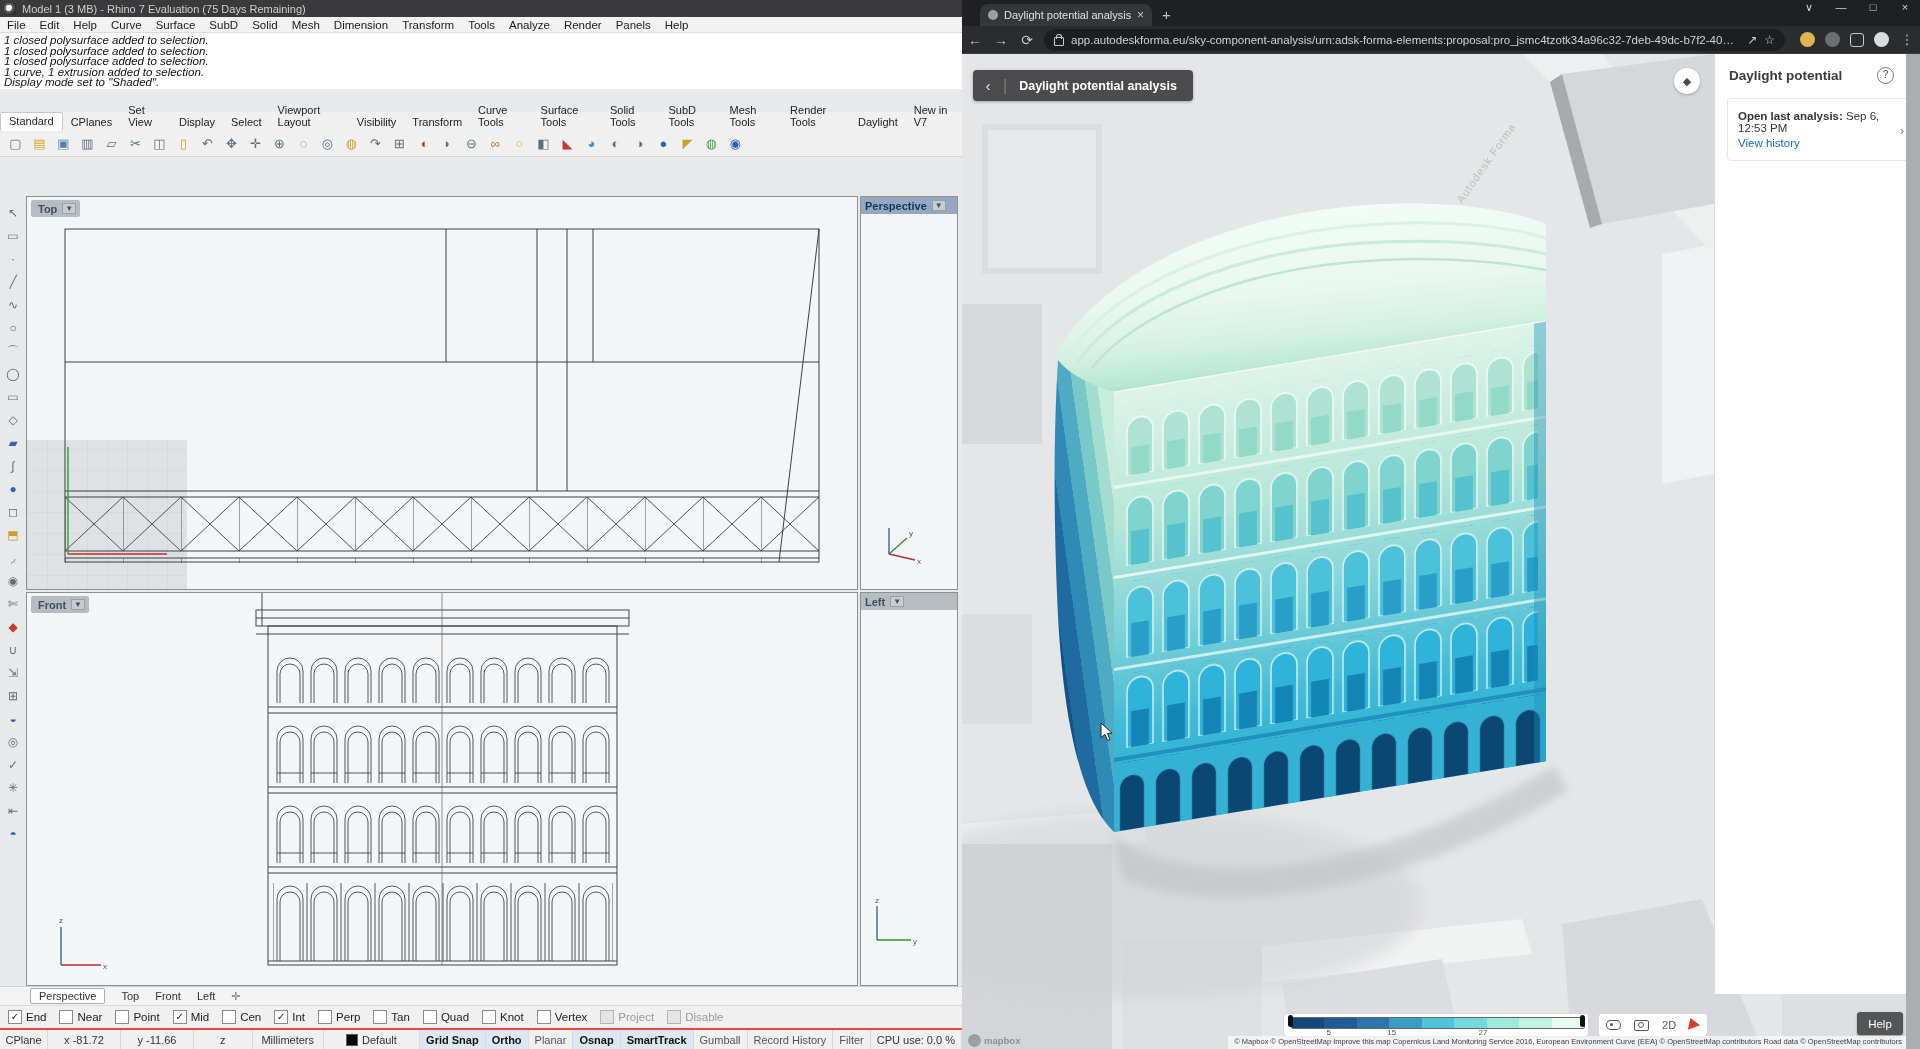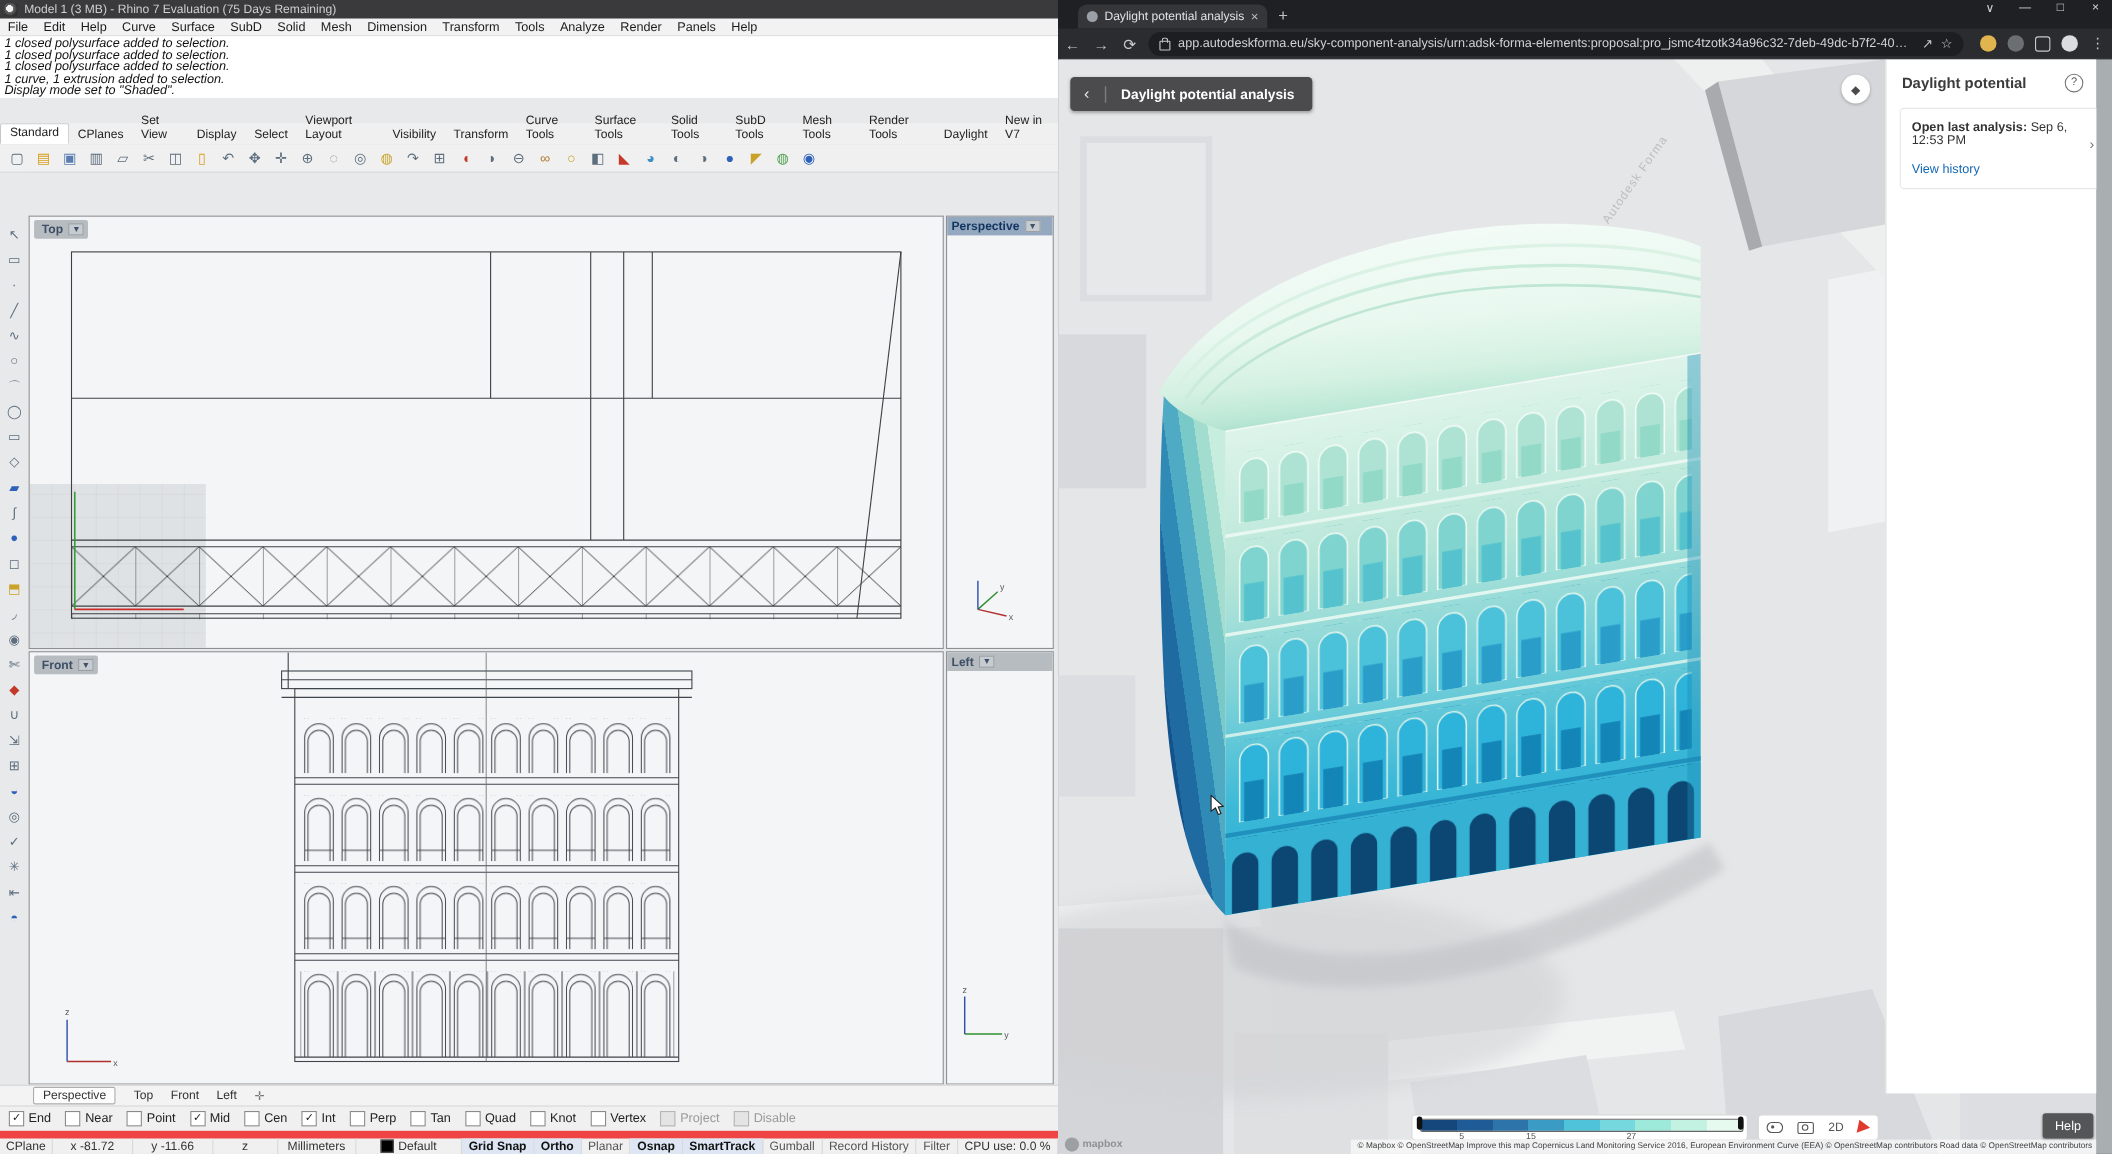--- a/index.html
+++ b/index.html
@@ -30,21 +30,21 @@
   .vp-bar .dd{font-size:8px;background:#c7ccd1;border:1px solid #9aa0a6;padding:0 2px;color:#41506b;}
   
   #rh-vtabs{left:0;top:986px;width:962px;height:19px;background:#f3f3f3;border-top:1px solid #d0d0d0;display:flex;align-items:center;gap:16px;padding-left:30px;font-size:11px;color:#333;box-sizing:border-box;}
   #rh-vtabs .vt.active{background:#fdfdfd;border:1px solid #adadad;padding:1px 8px;border-radius:2px;}
   #rh-osnap{left:0;top:1005px;width:962px;height:23px;background:#f0f0f0;border-top:1px solid #dadada;display:flex;align-items:center;gap:13px;padding-left:8px;font-size:11.5px;color:#222;box-sizing:border-box;}
   .osnap-item{display:flex;align-items:center;gap:4px;}
   .osnap-item .box{width:12px;height:12px;border:1px solid #8a8a8a;background:#fff;font-size:10px;line-height:11px;text-align:center;color:#1b1b1b;}
   .osnap-item.checked .box::after{content:"✓";}
   .osnap-item.disabled{color:#9a9a9a;}
   .osnap-item.disabled .box{background:#e4e4e4;border-color:#b5b5b5;}
-  #rh-status{left:0;top:1028px;width:962px;height:21px;background:#f0f0f0;border-top:7px solid #ef4444;display:flex;align-items:stretch;font-size:11px;color:#333;box-sizing:border-box;}
+  #rh-status{left:0;top:1028px;width:962px;height:21px;background:#f0f0f0;border-top:2px solid #ef4444;display:flex;align-items:stretch;font-size:11px;color:#333;box-sizing:border-box;}
   .seg{display:flex;align-items:center;justify-content:center;border-right:1px solid #d9d9d9;padding:0 6px;box-sizing:border-box;white-space:nowrap;}
   .seg.toggle.on{font-weight:bold;color:#111;background:#dde6f2;}
   .seg.toggle.off{color:#555;}
   .swatch{width:10px;height:10px;background:#000;border:1px solid #555;margin-right:4px;}
   
   #chrome{left:962px;top:0;width:958px;height:1049px;background:#202124;}
   #cr-tabstrip{left:0;top:0;width:958px;height:26px;background:#1f2023;}
   #cr-tab{position:absolute;left:18px;top:4px;width:172px;height:22px;background:#35363a;border-radius:8px 8px 0 0;display:flex;align-items:center;padding:0 8px;box-sizing:border-box;gap:6px;}
   #cr-tab .fav{width:10px;height:10px;border-radius:50%;background:#9aa0a6;}
   #cr-tab .t{flex:1;font-size:11px;color:#dfe1e5;white-space:nowrap;overflow:hidden;}
@@ -65,21 +65,21 @@
   #f-chip{position:absolute;left:11px;top:16px;height:31px;background:#4b4b4d;border-radius:4px;display:flex;align-items:center;color:#fff;padding:0 16px 0 0;box-shadow:0 1px 3px rgba(0,0,0,.3);}
   #f-chip .back{width:30px;text-align:center;font-size:15px;color:#e8e8e8;}
   #f-chip .div{color:#7c7c7e;margin-right:12px;}
   #f-chip .lbl{font-size:12.5px;font-weight:bold;}
   #f-compass{position:absolute;left:712px;top:14px;width:26px;height:26px;border-radius:50%;background:#fff;box-shadow:0 1px 3px rgba(0,0,0,.25);display:flex;align-items:center;justify-content:center;color:#4a4a4a;font-size:11px;}
   #f-panel{position:absolute;left:752px;top:0;width:192px;height:940px;background:#fff;border-left:1px solid #ddd;box-sizing:border-box;}
   #f-panel h1{margin:14px 0 0 14px;font-size:13.5px;font-weight:bold;color:#3b3b3b;display:inline-block;}
   #f-help-q{position:absolute;right:12px;top:13px;width:15px;height:15px;border:1px solid #777;border-radius:50%;font-size:10px;color:#555;text-align:center;line-height:14px;}
   #f-card{position:absolute;left:12px;top:44px;width:186px;border:1px solid #e7e7e7;border-radius:4px;background:#fff;padding:11px 10px;box-sizing:border-box;font-size:11.5px;color:#333;}
   #f-card .chev{position:absolute;right:8px;top:24px;color:#777;font-size:13px;}
-  #f-card .link{color:#1467b3;margin-top:14px;display:inline-block;}
+  #f-card .link{color:#1467b3;margin-top:3px;display:inline-block;}
   #f-legend{position:absolute;left:321px;top:959px;width:306px;height:24px;background:#fff;border:1px solid #d8d8d8;border-radius:4px;box-sizing:border-box;}
   #f-grad{position:absolute;left:7px;top:3px;width:292px;height:10px;border:1px solid #666;border-radius:2px;}
   .l-handle{position:absolute;top:1px;width:5px;height:12px;background:#111;border-radius:3px;}
   .l-tick{position:absolute;top:14px;font-size:8px;color:#555;}
   #f-pill{position:absolute;left:636px;top:959px;width:110px;height:24px;background:#fff;border:1px solid #d8d8d8;border-radius:4px;display:flex;align-items:center;justify-content:space-around;box-sizing:border-box;}
   .eye{width:13px;height:8px;border:1.3px solid #555;border-radius:60% 60% 60% 60%/100% 100% 100% 100%;position:relative;}
   .eye::after{content:"";position:absolute;left:3.5px;top:1.5px;width:3px;height:3px;border-radius:50%;background:#555;}
   .cam{width:13px;height:9px;border:1.3px solid #555;border-radius:2px;position:relative;}
   .cam::after{content:"";position:absolute;left:3.5px;top:1.5px;width:4px;height:4px;border:1px solid #555;border-radius:50%;}
   #f-2d{font-size:11px;color:#555;}

